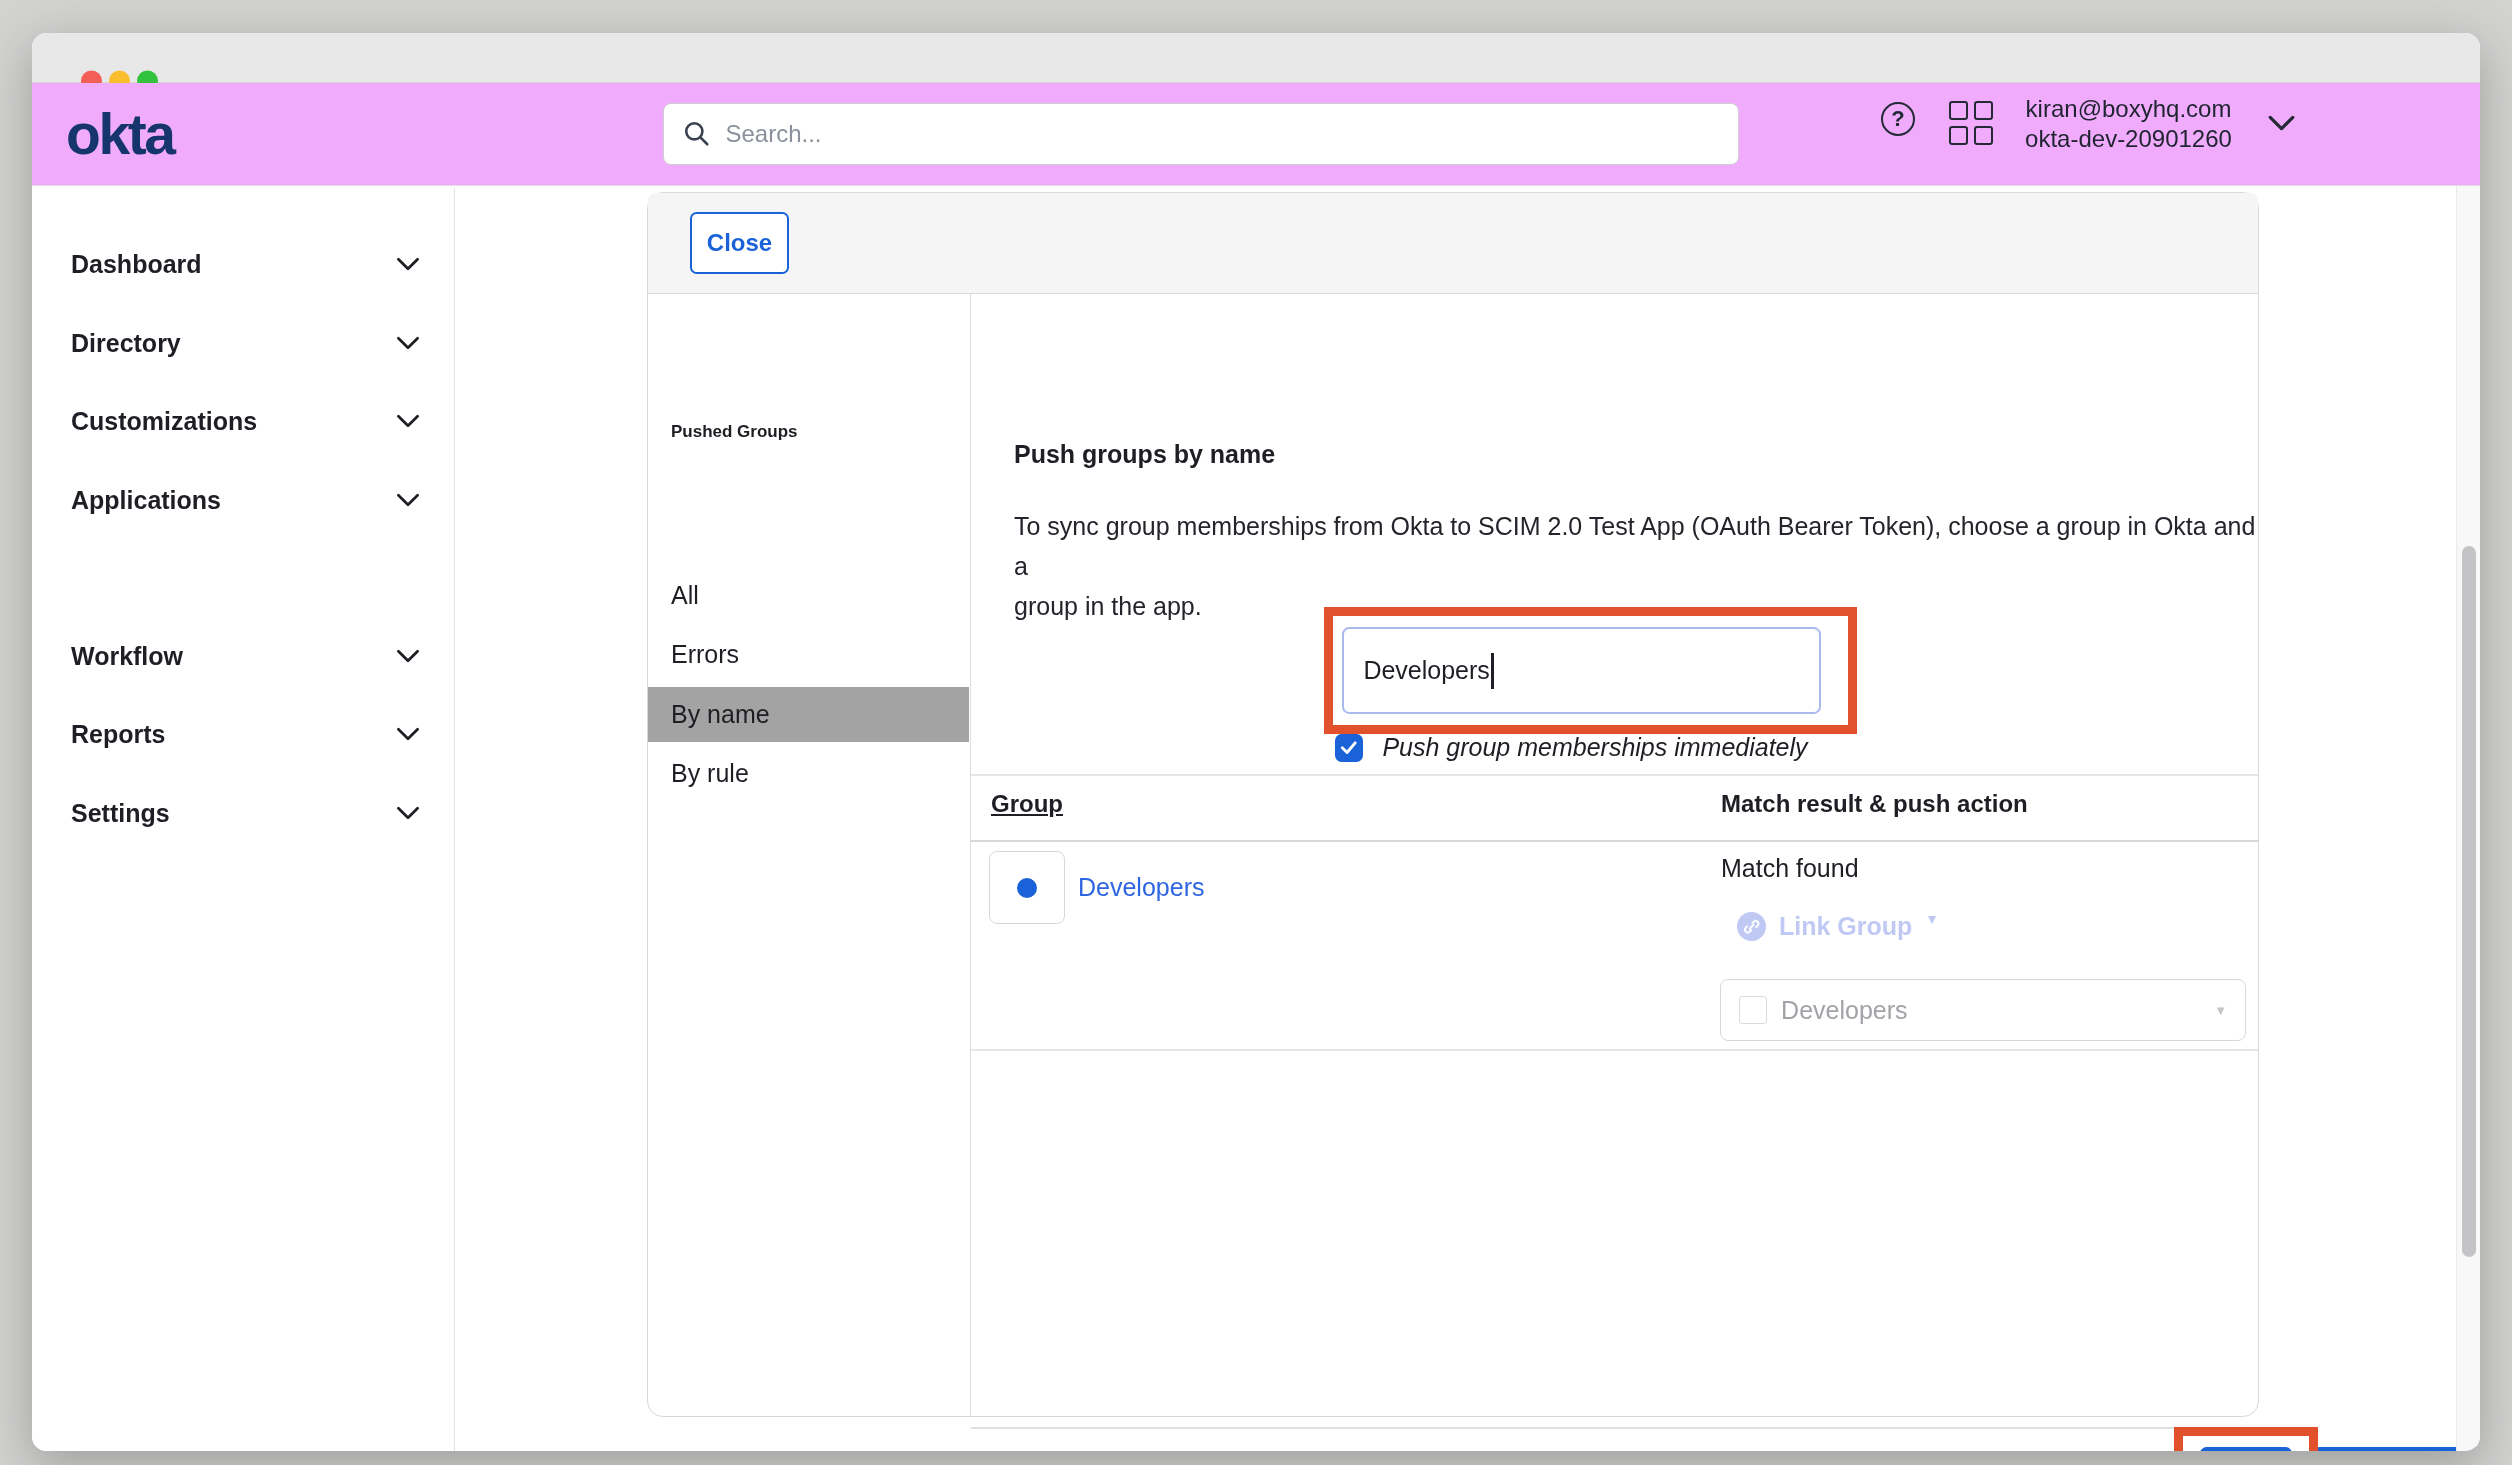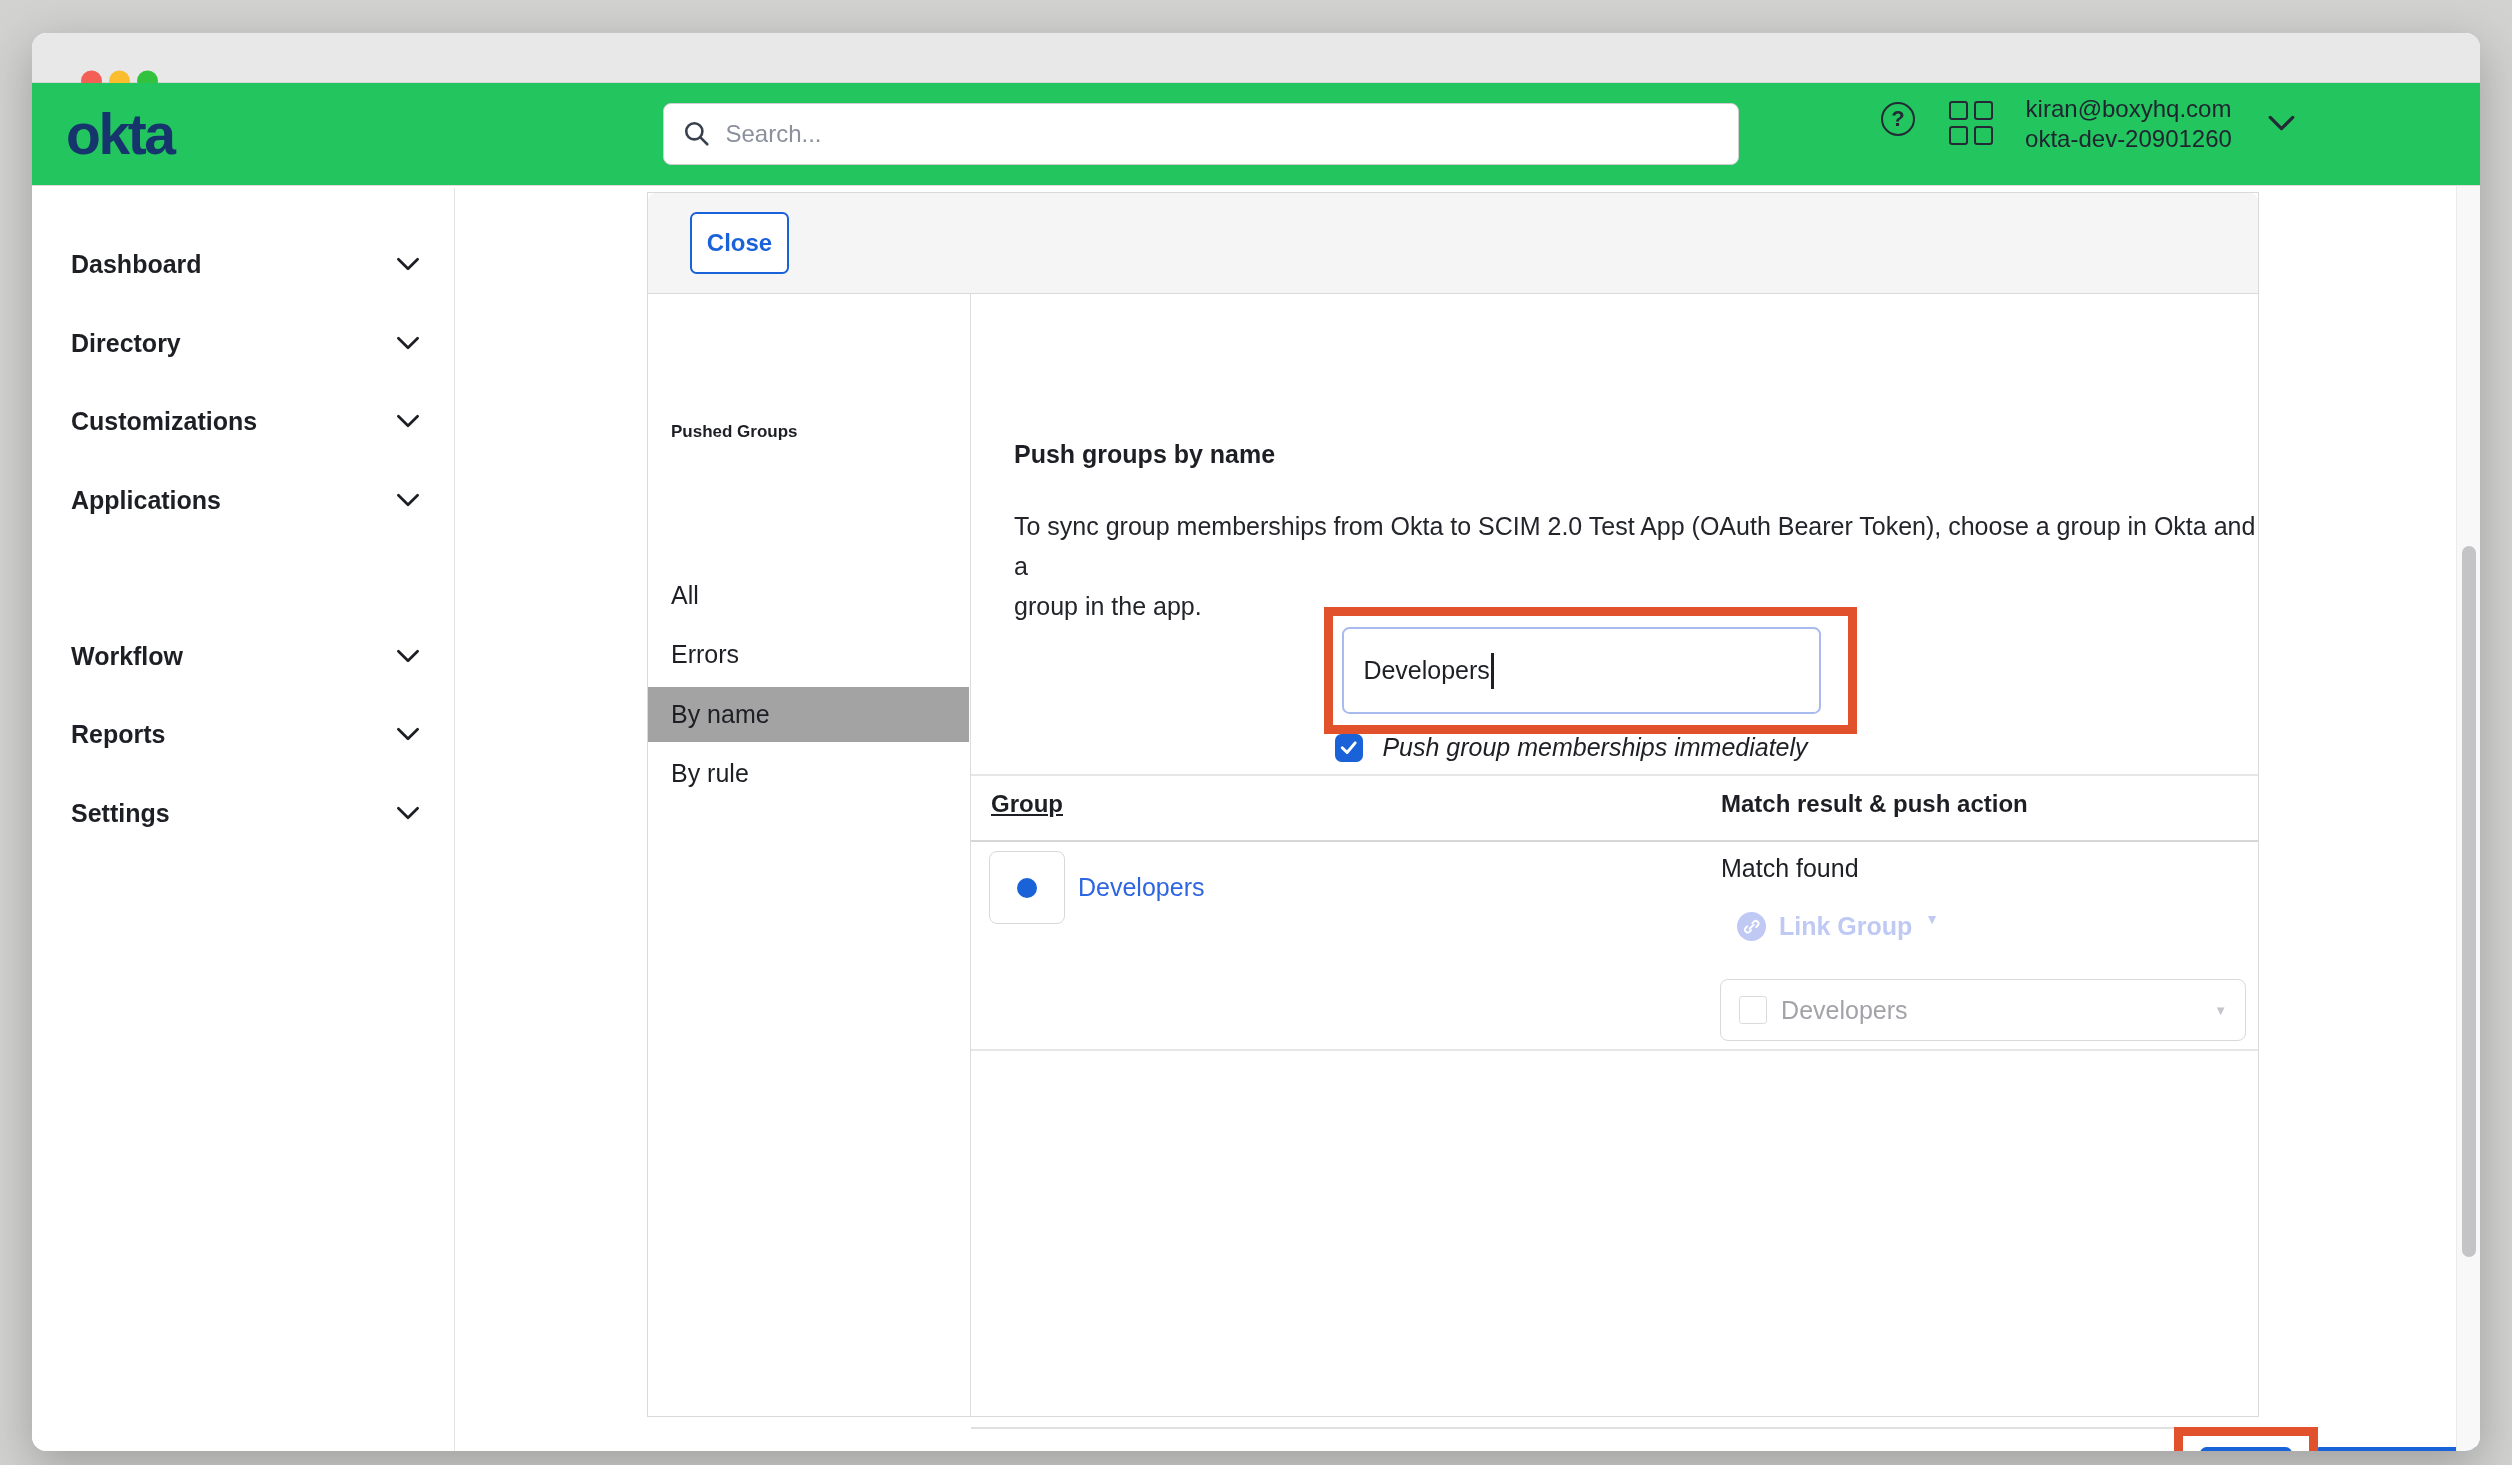--- a/index.html
+++ b/index.html
@@ -10,40 +10,40 @@
     background:#fff; border-radius:14.6px; box-shadow:0 14.6px 49px rgba(0,0,0,.25); overflow:hidden; }
 
   
   .titlebar { position:absolute; left:0; top:0; width:100%; height:50px; background:#e9e8e8; border-bottom:0.8px solid #d6d5d5; }
   .dot { position:absolute; top:48px; width:21px; height:21px; border-radius:50%; transform:translateY(-50%); }
   .dot.red { left:49px; background:#f35e56; }
   .dot.yellow { left:77px; background:#f9bd2e; }
   .dot.green { left:105px; background:#32c23d; }
 
   
-  .appheader { position:absolute; left:0; top:50px; width:100%; height:103px; background:#22c55e; border-bottom:1.6px solid #dedede; }
+  .appheader { position:absolute; left:0; top:50px; width:100%; height:103px; background:#f0abfc; border-bottom:1.6px solid #dedede; }
   .logo { position:absolute; left:34px; top:50%; transform:translateY(-50%); font-size:57px; font-weight:bold; letter-spacing:-2.4px; color:#16356d; line-height:1; }
   .searchbox { position:absolute; left:631px; top:20px; width:1076px; height:62px; background:#fff; border:1.6px solid #cfcfd2; border-radius:8px; display:flex; align-items:center; padding:0 19.4px; }
   .searchbox .mag { flex:0 0 auto; margin-right:14.6px; }
   .searchbox input { border:none; outline:none; flex:1; font-family:"Liberation Sans",sans-serif; font-size:24px; color:#1d1f24; background:transparent; }
   .searchbox input::placeholder { color:#8a909c; }
   .help { position:absolute; left:1849px; top:18.6px; width:34px; height:34px; border:2.4px solid #232a35; border-radius:50%; display:flex; align-items:center; justify-content:center; font-size:22px; font-weight:bold; color:#232a35; }
   .gridicon { position:absolute; left:1917px; top:18px; width:45px; height:45px; display:grid; grid-template-columns:18.6px 18.6px; grid-template-rows:18.6px 18.6px; gap:6.5px; }
   .gridicon span { border:2.4px solid #232a35; border-radius:3.2px; }
   .userblock { position:absolute; left:1975px; top:11.3px; width:243px; text-align:center; font-size:24px; line-height:30px; color:#1f2430; }
   .userchev { position:absolute; left:2235px; top:31px; }
 
   
   .sidebar { position:absolute; left:0; top:155px; width:423px; height:1263px; background:#fff; border-right:1.6px solid #e2e2e2; }
   .navitem { position:absolute; left:0; width:423px; height:52px; cursor:pointer; }
   .navitem .lbl { position:absolute; left:39px; top:50%; transform:translateY(-50%); font-size:25px; font-weight:bold; color:#1d1f24; }
   .navitem .chev { position:absolute; left:364px; top:50%; transform:translateY(-50%); }
 
   
-  .panel { position:absolute; left:615px; top:159px; width:1612px; height:1225px; background:#fff; border:1.6px solid #d9d9dc; border-radius:0; }
+  .panel { position:absolute; left:615px; top:159px; width:1612px; height:1225px; background:#fff; border:1.6px solid #d9d9dc; border-radius:16px; }
   .panelheader { position:absolute; left:0; top:0; width:100%; height:101px; background:#f5f5f5; border-bottom:1.6px solid #dadada; border-radius:8px 8px 0 0; }
   .closebtn { position:absolute; left:42px; top:19.4px; width:99px; height:62px; background:#fff; border:2.4px solid #1a62d8; border-radius:6.5px; color:#1a62d8; font-size:24px; font-weight:bold; display:flex; align-items:center; justify-content:center; cursor:pointer; }
 
   .subnav { position:absolute; left:0; top:101px; width:323px; bottom:0; border-right:1.6px solid #dcdcdc; }
   .subnav .heading { position:absolute; left:23px; top:120px; font-size:17px; font-weight:bold;margin-top:8px; }
   .subitem { position:absolute; left:0; width:321px; height:55px; cursor:pointer; font-size:25px; color:#1d1f24; display:flex; align-items:center; padding-left:23px; }
   .subitem.sel { background:#a3a3a3; }
 
   .pcontent { position:absolute; left:323px; top:101px; right:0; bottom:0; }
   .pheading { position:absolute; left:43px; top:146px; font-size:25px; font-weight:bold; }

